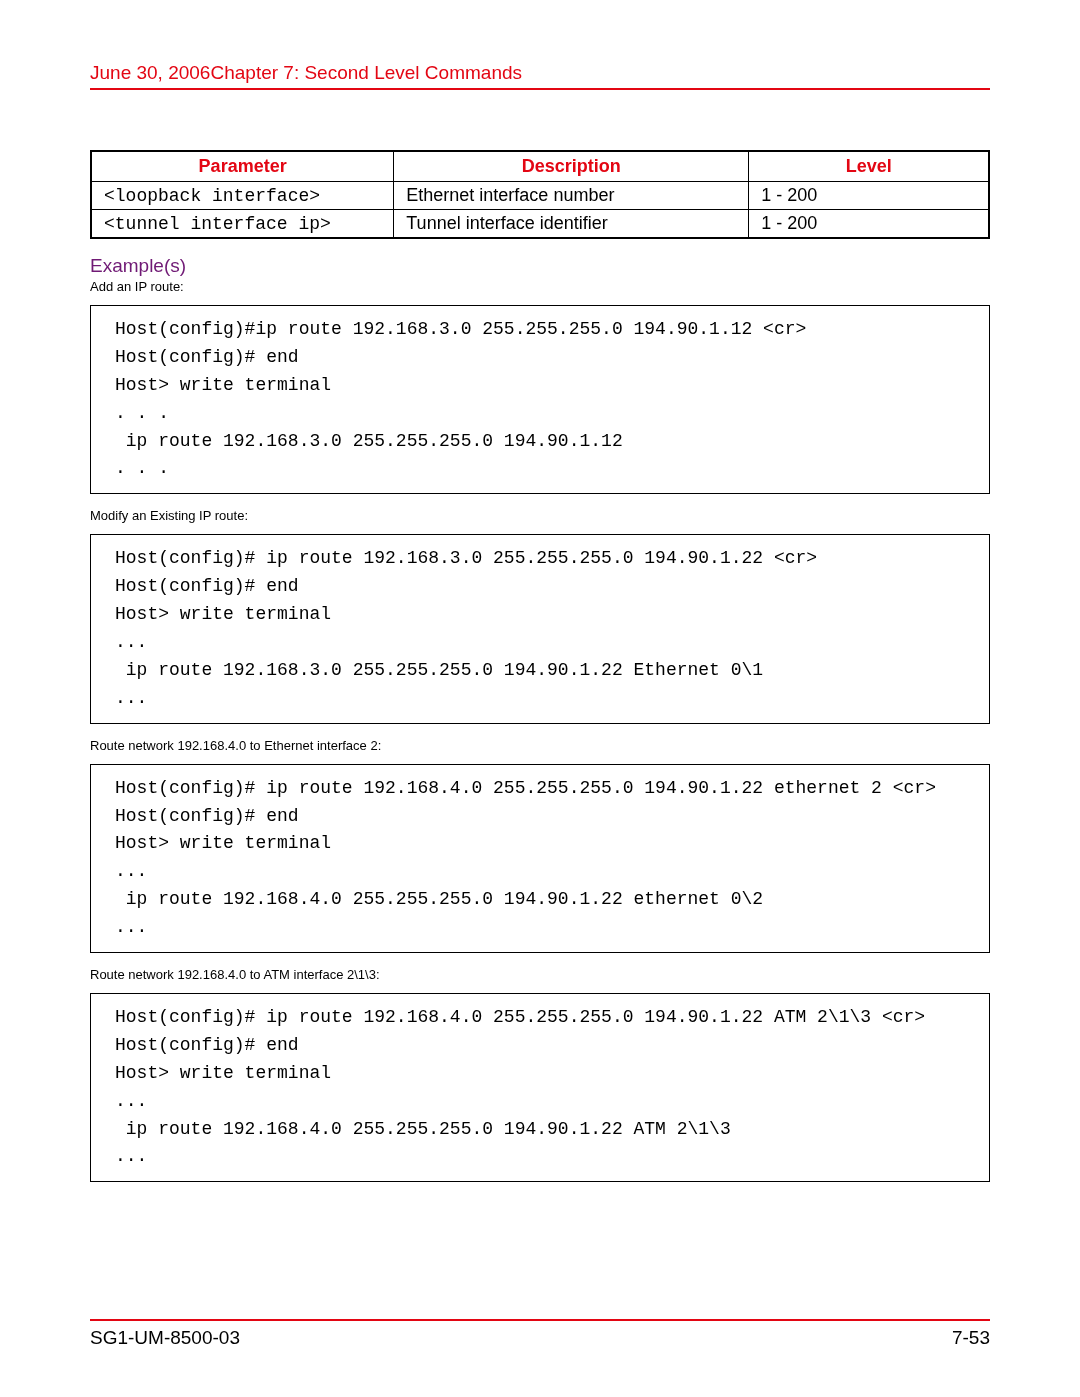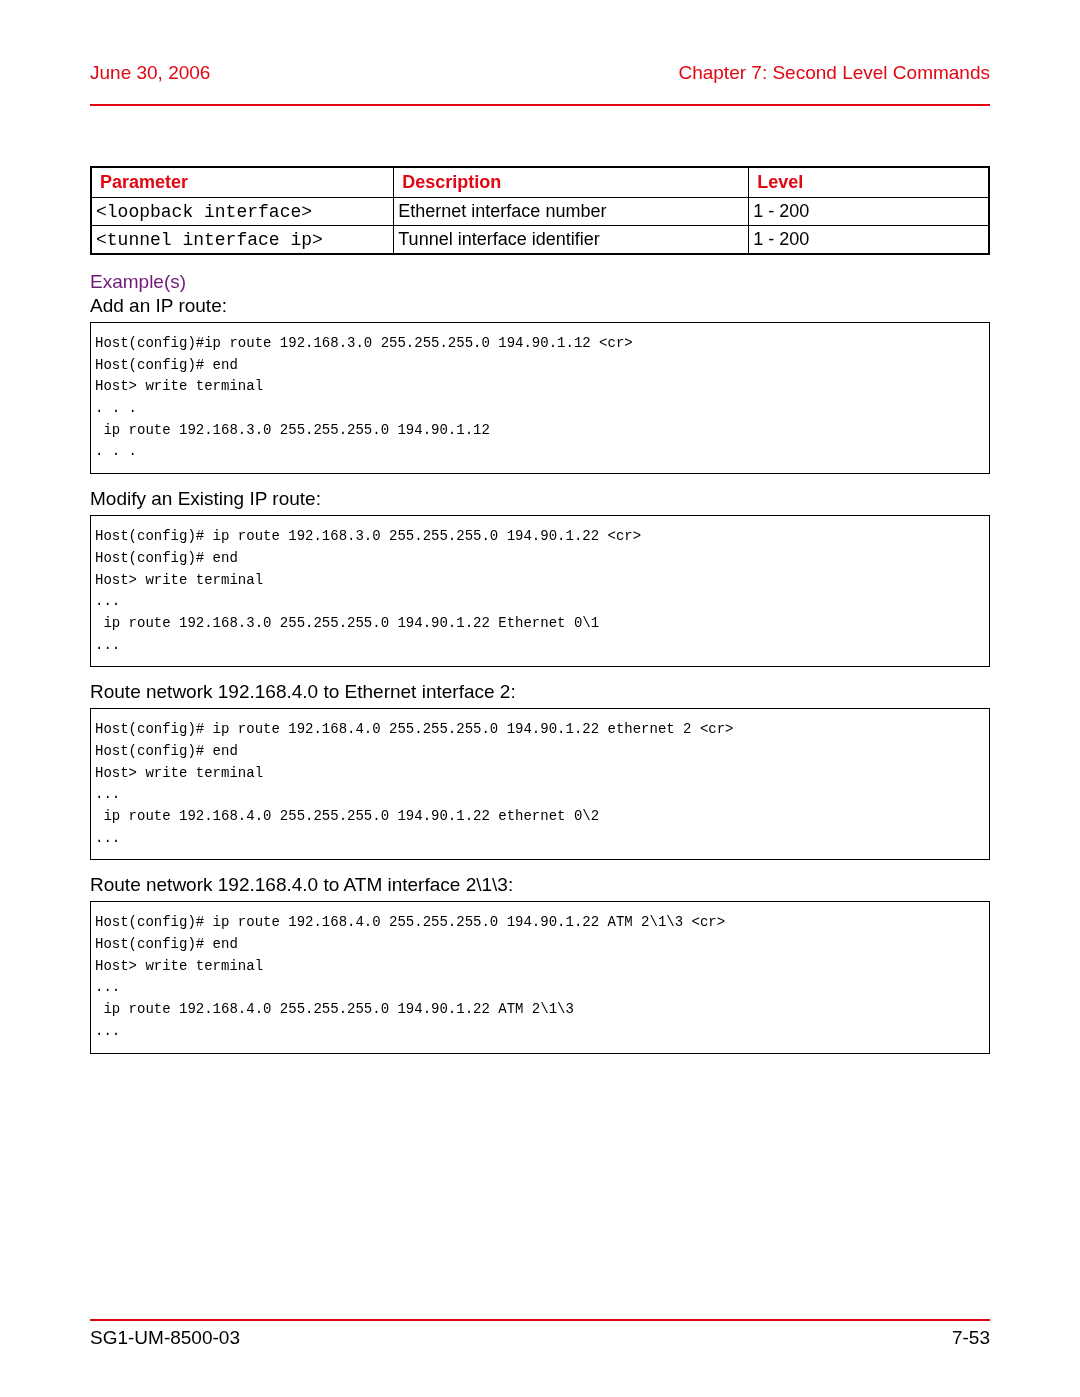--- a/index.html
+++ b/index.html
@@ -14,45 +14,44 @@
       height: 1397px;
       position: relative;
       font-size: 18px;
       color: #000;
     }
     .page {
       padding: 62px 90px 0 90px;
     }
     .header {
       display: flex;
-      justify-content: space-between;
       border-bottom: 2px solid #e30613;
-      padding-bottom: 20px;
+      padding-bottom: 4px;
       margin-bottom: 60px;
     }
     .header-left, .header-right {
       color: #e30613;
       font-size: 19px;
     }
     .param-table {
       width: 100%;
       border-collapse: collapse;
       margin-bottom: 14px;
     }
     .param-table th {
       color: #e30613;
       font-weight: bold;
-      text-align: left;
+      text-align: center;
       padding: 4px 8px;
       border: 1px solid #000;
       font-size: 18px;
     }
     .param-table td {
       border: 1px solid #000;
-      padding: 3px 4px;
+      padding: 3px 12px;
       font-size: 18px;
       vertical-align: middle;
     }
     .param-table thead th {
       border-top: 2.5px solid #000;
     }
     .param-table thead th:first-child {
       border-left: 2.5px solid #000;
     }
     .param-table thead th:last-child {
@@ -77,35 +76,35 @@
     .col-values {
       width: 23%;
     }
     .examples-heading {
       color: #701a75;
       font-size: 19px;
       margin-top: 16px;
       margin-bottom: 2px;
     }
     .body-text {
-      font-size: 19px;
+      font-size: 13px;
       margin-bottom: 5px;
       margin-top: 14px;
     }
     .body-text.first {
       margin-top: 0;
     }
     .code-box {
       border: 1px solid #000;
-      padding: 10px 4px;
+      padding: 10px 24px;
       font-family: "Courier New", Courier, monospace;
-      font-size: 14px;
+      font-size: 18px;
       white-space: pre;
       line-height: 1.55;
-      margin-top: 5px;
+      margin-top: 11px;
     }
     .footer {
       position: absolute;
       bottom: 48px;
       left: 90px;
       right: 90px;
       border-top: 2px solid #e30613;
       padding-top: 6px;
       display: flex;
       justify-content: space-between;

